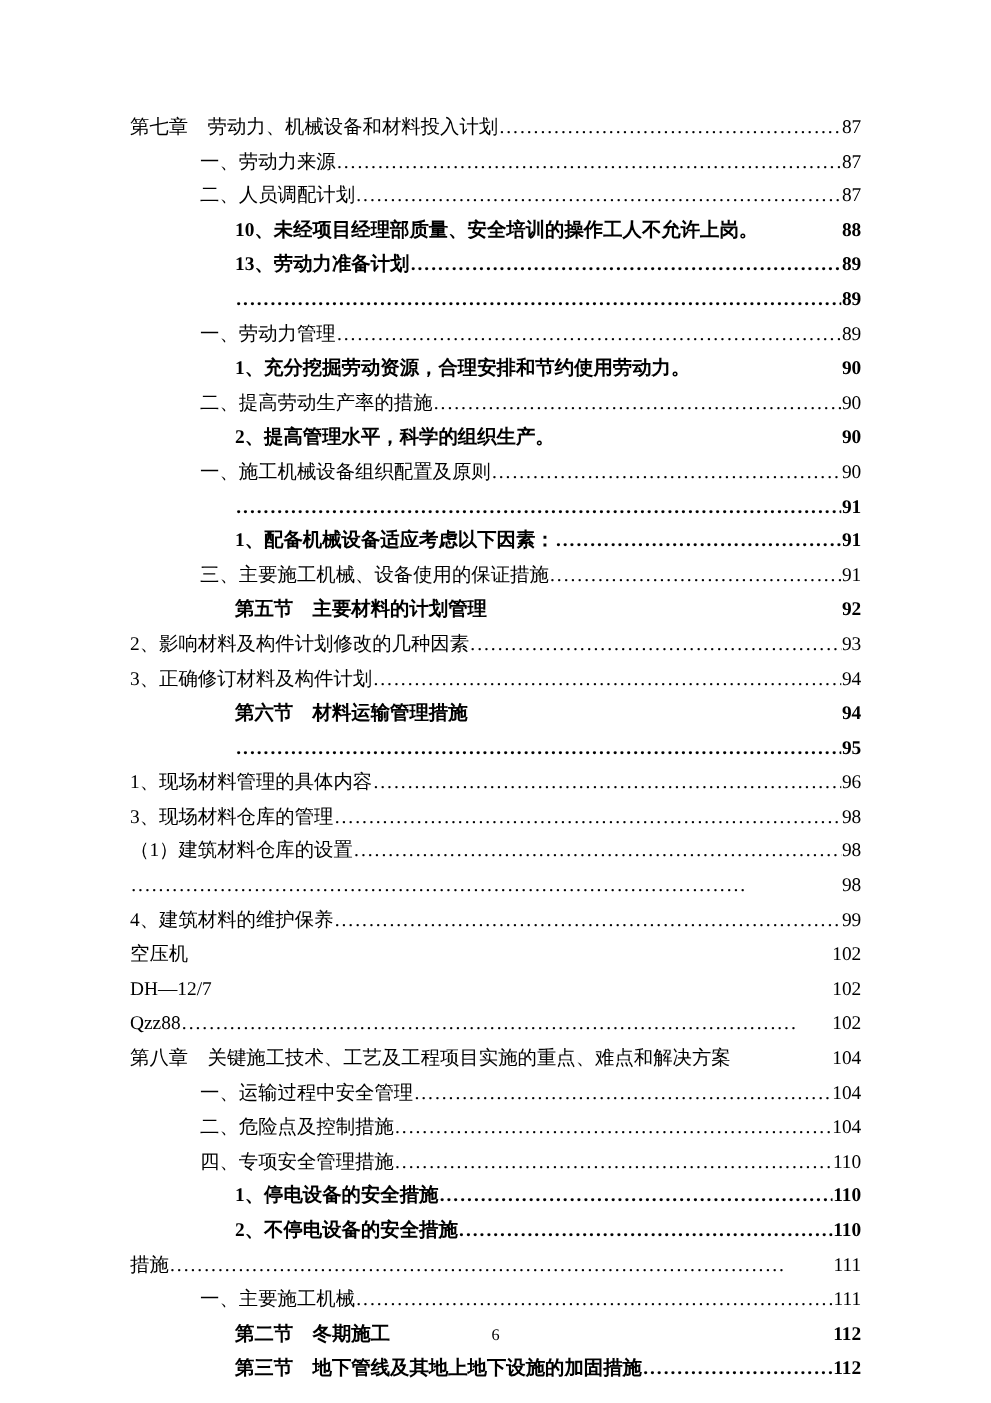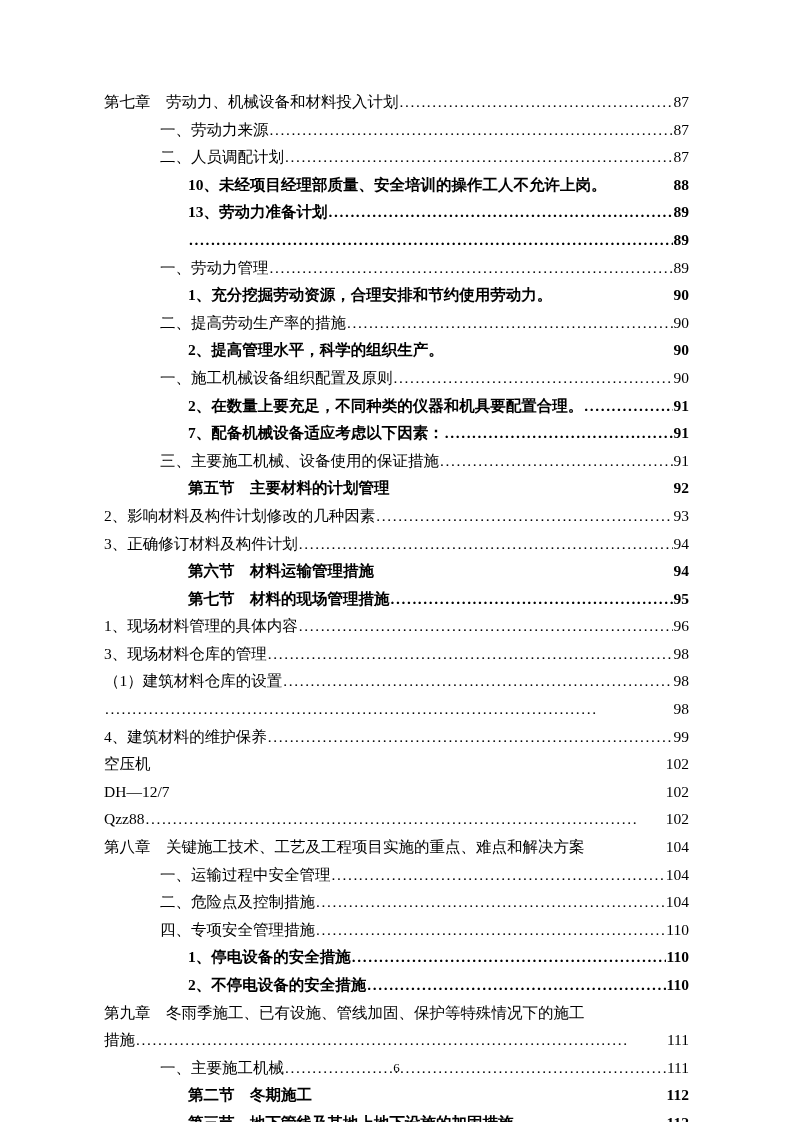--- a/index.html
+++ b/index.html
@@ -124,26 +124,25 @@
         <span class="txt">2、提高管理水平，科学的组织生产。</span>
         <span class="dots" style="visibility: hidden;"></span>
         <span class="pg">90</span>
       </div>
       <div class="toc-line lvl1">
         <span class="txt">一、施工机械设备组织配置及原则</span>
         <span class="dots">..........................................................................................</span>
         <span class="pg">90</span>
       </div>
       <div class="toc-line lvl2">
-        <span class="txt">2、在数量上要充足，不同种类的仪器和机具要配置合理。</span>
         <span class="dots">..........................................................................................</span>
         <span class="pg">91</span>
       </div>
       <div class="toc-line lvl2">
-        <span class="txt">7、配备机械设备适应考虑以下因素：</span>
+        <span class="txt">1、配备机械设备适应考虑以下因素：</span>
         <span class="dots">..........................................................................................</span>
         <span class="pg">91</span>
       </div>
       <div class="toc-line lvl1">
         <span class="txt">三、主要施工机械、设备使用的保证措施</span>
         <span class="dots">..........................................................................................</span>
         <span class="pg">91</span>
       </div>
       <div class="toc-line lvl2">
         <span class="txt">第五节　主要材料的计划管理</span>
@@ -159,21 +158,20 @@
         <span class="txt">3、正确修订材料及构件计划</span>
         <span class="dots">..........................................................................................</span>
         <span class="pg">94</span>
       </div>
       <div class="toc-line lvl2">
         <span class="txt">第六节　材料运输管理措施</span>
         <span class="dots" style="visibility: hidden;"></span>
         <span class="pg">94</span>
       </div>
       <div class="toc-line lvl2">
-        <span class="txt">第七节　材料的现场管理措施</span>
         <span class="dots">..........................................................................................</span>
         <span class="pg">95</span>
       </div>
       <div class="toc-line lvl0">
         <span class="txt">1、现场材料管理的具体内容</span>
         <span class="dots">..........................................................................................</span>
         <span class="pg">96</span>
       </div>
       <div class="toc-line lvl0">
         <span class="txt">3、现场材料仓库的管理</span>
@@ -232,21 +230,20 @@
       <div class="toc-line lvl2">
         <span class="txt">1、停电设备的安全措施</span>
         <span class="dots">..........................................................................................</span>
         <span class="pg">110</span>
       </div>
       <div class="toc-line lvl2">
         <span class="txt">2、不停电设备的安全措施</span>
         <span class="dots">..........................................................................................</span>
         <span class="pg">110</span>
       </div>
-      <div class="wrapline lvl0">第九章　冬雨季施工、已有设施、管线加固、保护等特殊情况下的施工</div>
       <div class="toc-line lvl0">
         <span class="txt">措施</span>
         <span class="dots">..........................................................................................</span>
         <span class="pg">111</span>
       </div>
       <div class="toc-line lvl1">
         <span class="txt">一、主要施工机械</span>
         <span class="dots">..........................................................................................</span>
         <span class="pg">111</span>
       </div>

